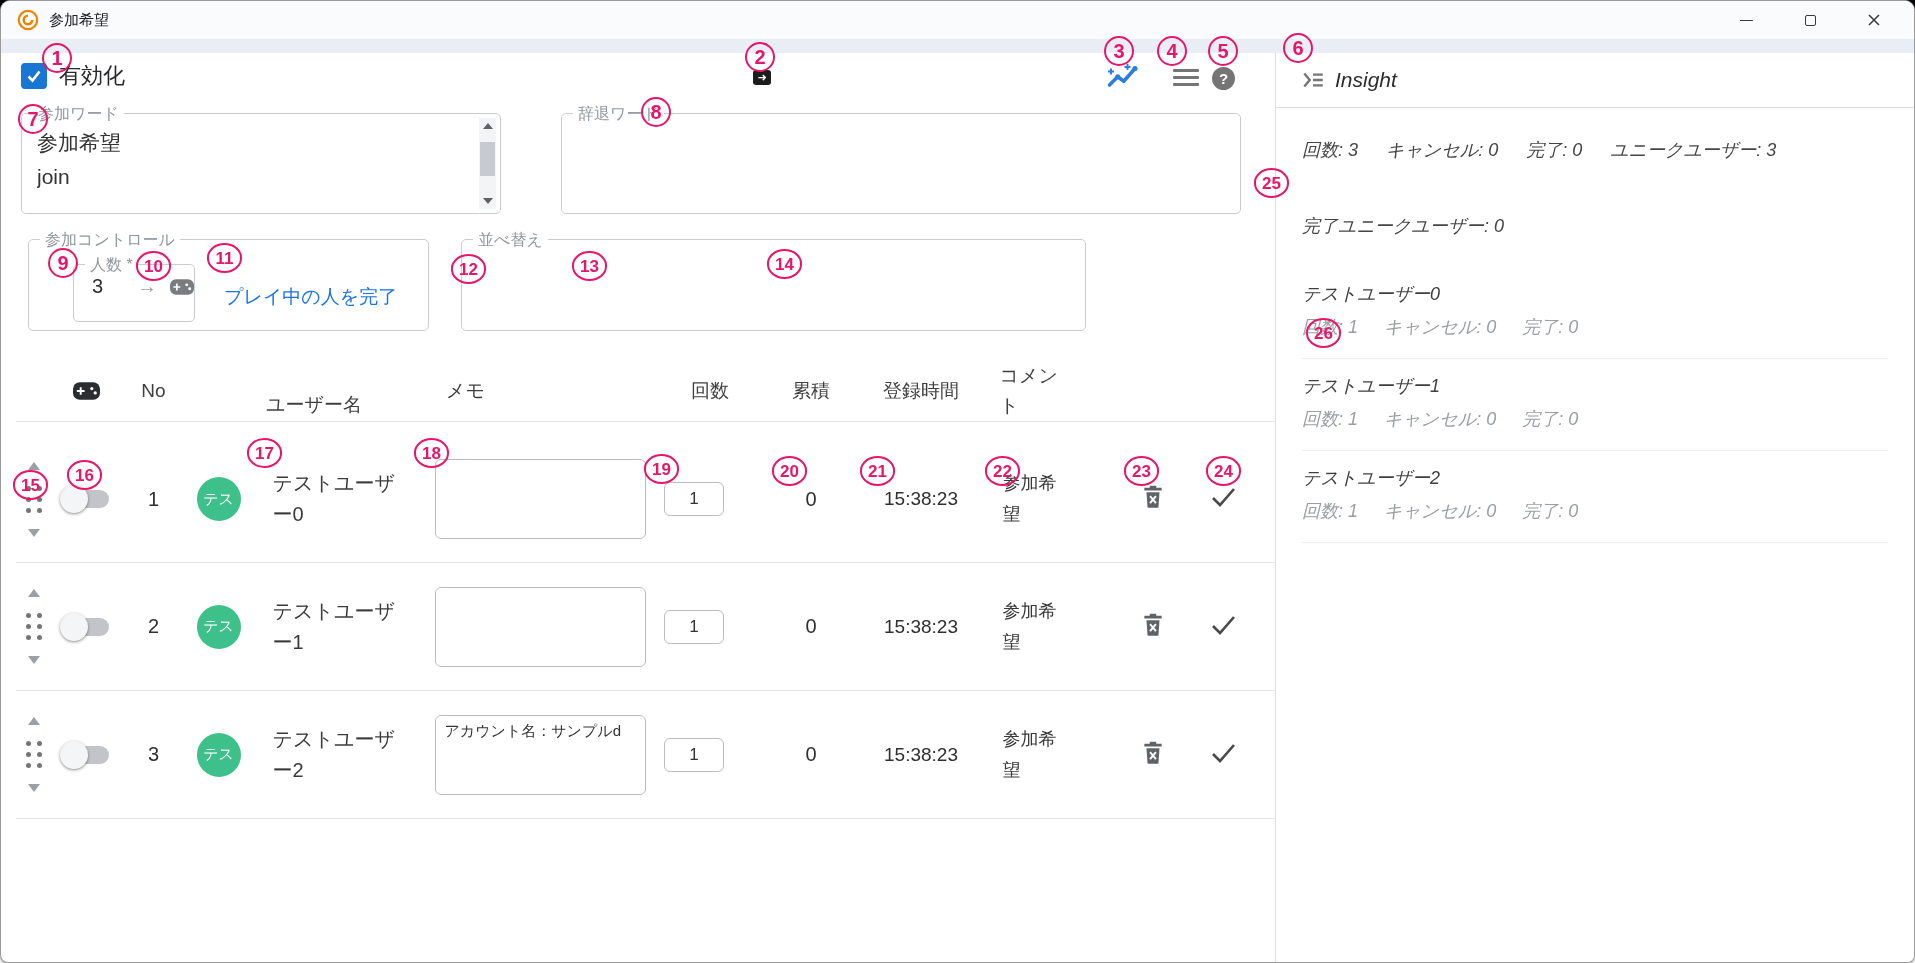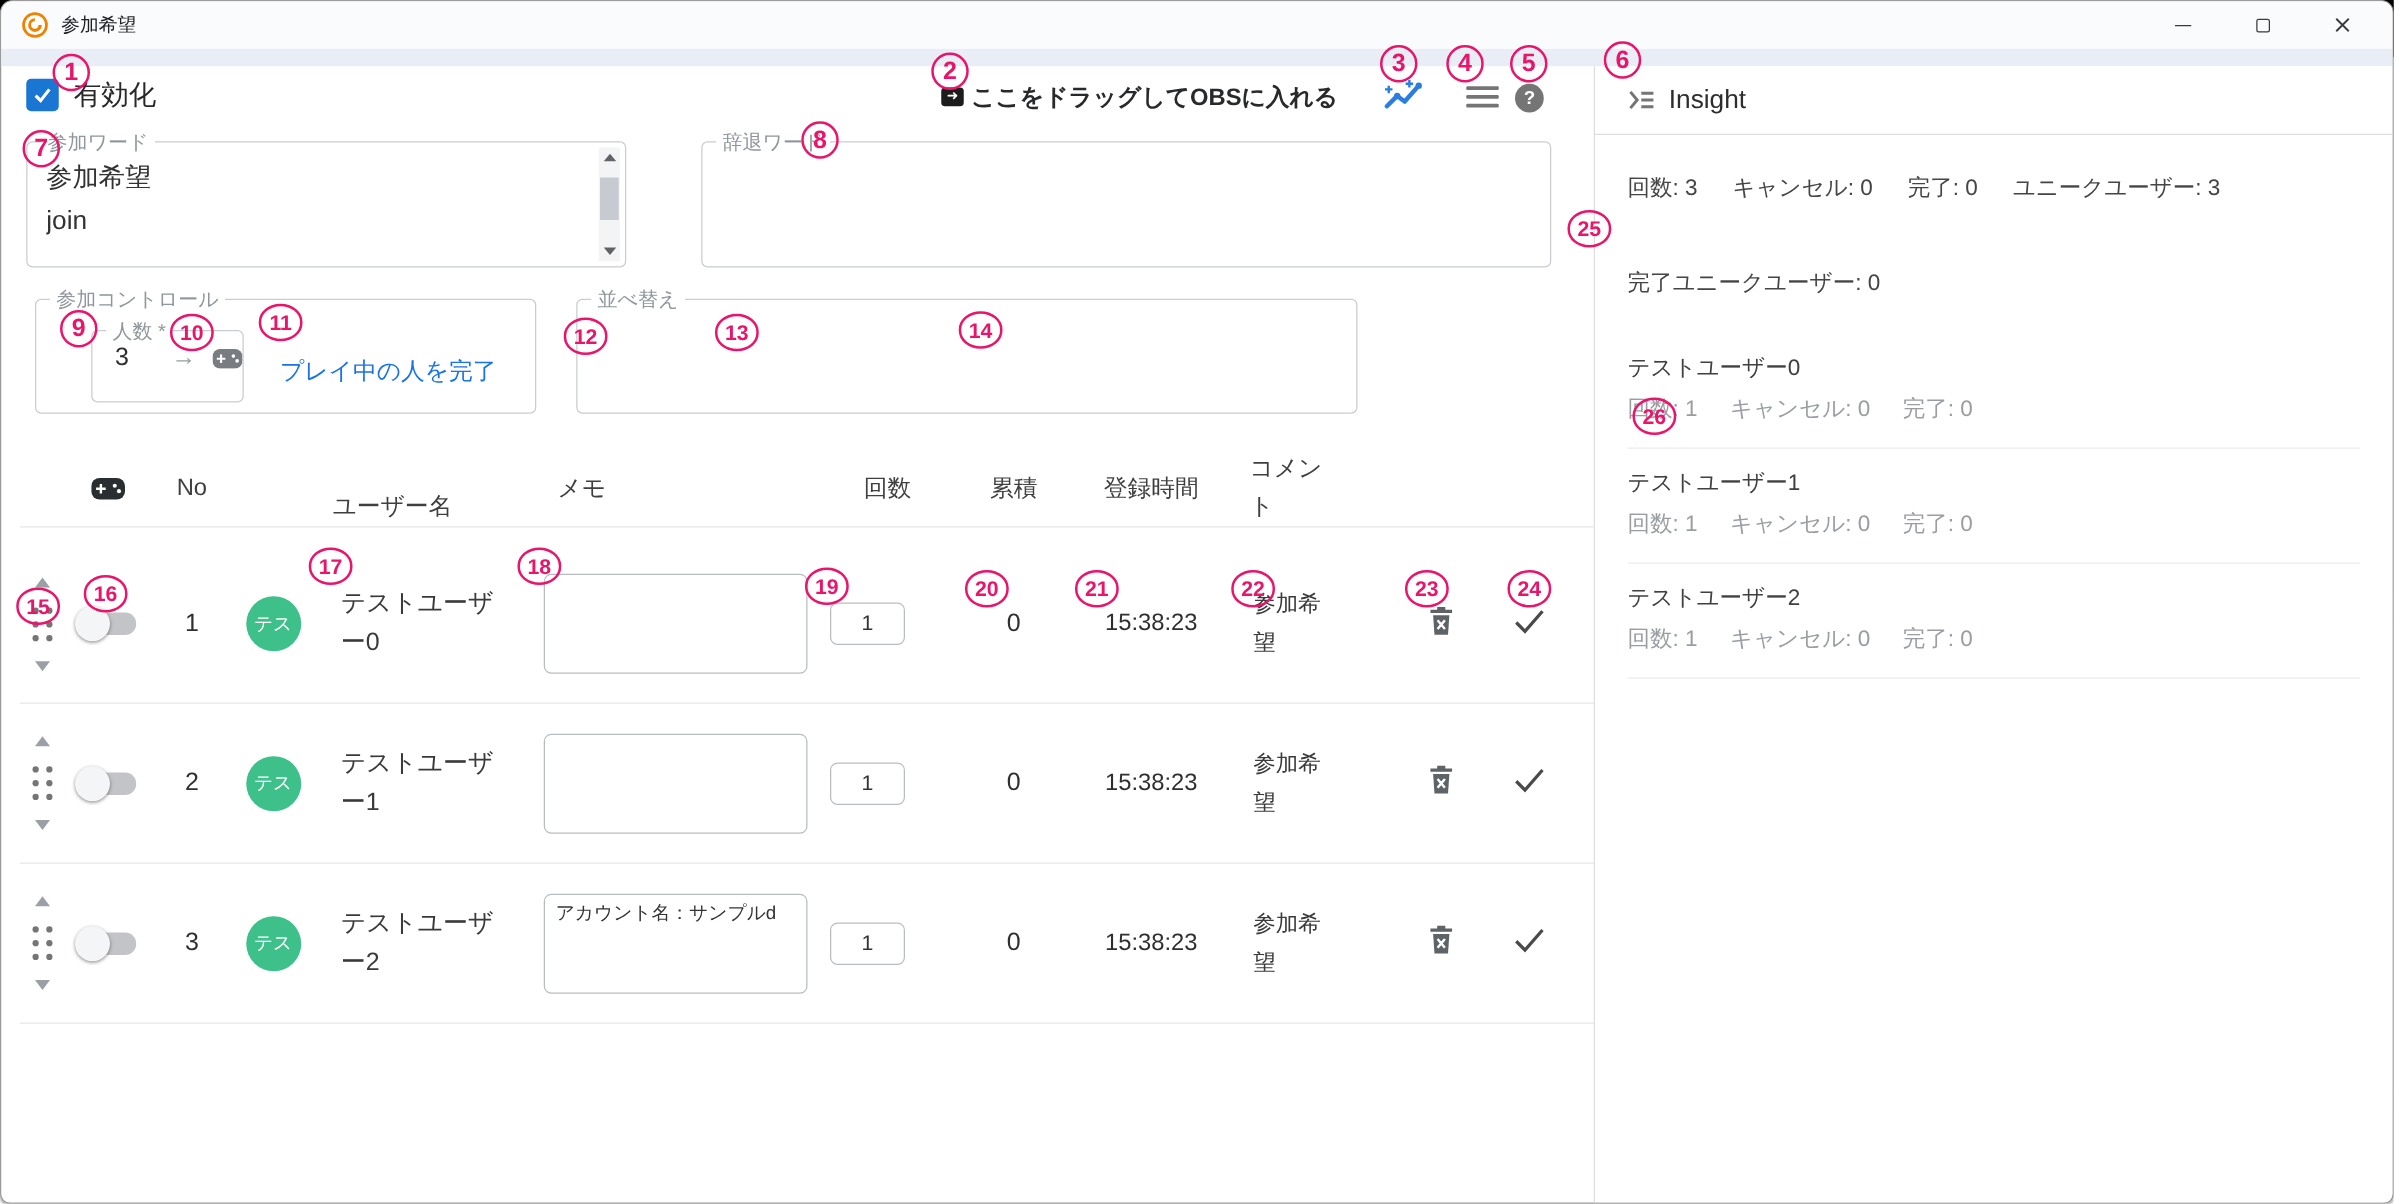--- a/index.html
+++ b/index.html
@@ -79,21 +79,21 @@
   .uname{width:132px;font-size:20px;color:#3a3a3a;line-height:1.55;word-break:break-all;}
   .memo-box{width:211px;height:80px;border:1px solid #b9bdc1;border-radius:6px;resize:none;outline:none;font-size:15px;color:#333;font-family:inherit;padding:5px 9px;line-height:1.35;background:#fff;overflow:hidden;}
   .cnt-box{width:60px;height:34px;border:1px solid #b9bdc1;border-radius:6px;outline:none;text-align:center;font-size:17px;color:#333;font-family:inherit;background:#fff;margin-left:10px;}
   .total-val{font-size:20px;color:#2f2f2f;}
   .time-val{font-size:19px;color:#2f2f2f;}
   .comment-val{width:62px;font-size:18px;color:#3a3a3a;line-height:1.7;word-break:break-all;}
   .comment-hd{width:68px;text-align:left;line-height:1.6;}
   .trash-wrap{margin-left:24px;}
   .check-wrap{margin-right:30px;}
   
-  .insight{position:absolute;left:1274px;top:52px;right:0;bottom:0;border-left:1px solid #ddd;background:#fff;}
+  .insight{position:absolute;left:1274px;top:52px;right:0;bottom:0;border-left:1px solid #ddd;background:#fff;font-style:italic;}
   .insight-head{height:55px;border-bottom:1px solid #ddd;display:flex;align-items:center;padding-left:24px;gap:9px;}
   .insight-title{font-size:21px;color:#2d2d2d;}
   .insight-body{padding:30px 26px 0 26px;}
   .stat-line{display:flex;gap:28px;font-size:18px;color:#454545;}
   .stat-line2{margin-top:52px;font-size:18px;color:#454545;}
   .ulist{margin-top:44px;}
   .uentry{padding:15px 0 19px 0;border-bottom:1px solid #ececec;}
   .uentry:first-child{padding-top:0;}
   .uentry .uname2{font-size:18px;color:#404040;}
   .uentry .ustats{display:flex;gap:26px;margin-top:9px;font-size:18px;color:#9a9ea3;}
@@ -131,21 +131,20 @@
   <div class="band"></div>
 
   <div class="chk">
     <svg width="18" height="18" viewBox="0 0 18 18">
         <path d="M3.5 9.5 L7.5 13.5 L14.5 4.5" fill="none" stroke="#fff" stroke-width="2.6"></path>
       </svg>
   </div>
   <span class="enable-label">有効化</span>
 
   <div class="obs-icon">➜</div>
-  <span class="obs-label">ここをドラッグしてOBSに入れる</span>
   <svg class="insights-icon" width="36" height="30" viewBox="0 0 24 20">
     <path d="M3 16 L8.5 10.5 L12.5 13.5 L20 5" fill="none" stroke="#2b7de0" stroke-width="2.4" stroke-linecap="round" stroke-linejoin="round"></path>
     <circle cx="8.5" cy="10.5" r="1.7" fill="#2b7de0"></circle>
       <circle cx="20" cy="5" r="1.7" fill="#2b7de0"></circle>
     <path d="M4 5 v4 M2 7 h4" stroke="#2b7de0" stroke-width="1.3"></path>
     <path d="M15 2 v4 M13 4 h4" stroke="#2b7de0" stroke-width="1.3"></path>
   </svg>
   <div class="menu-icon">
       <i></i>
       <i></i>

